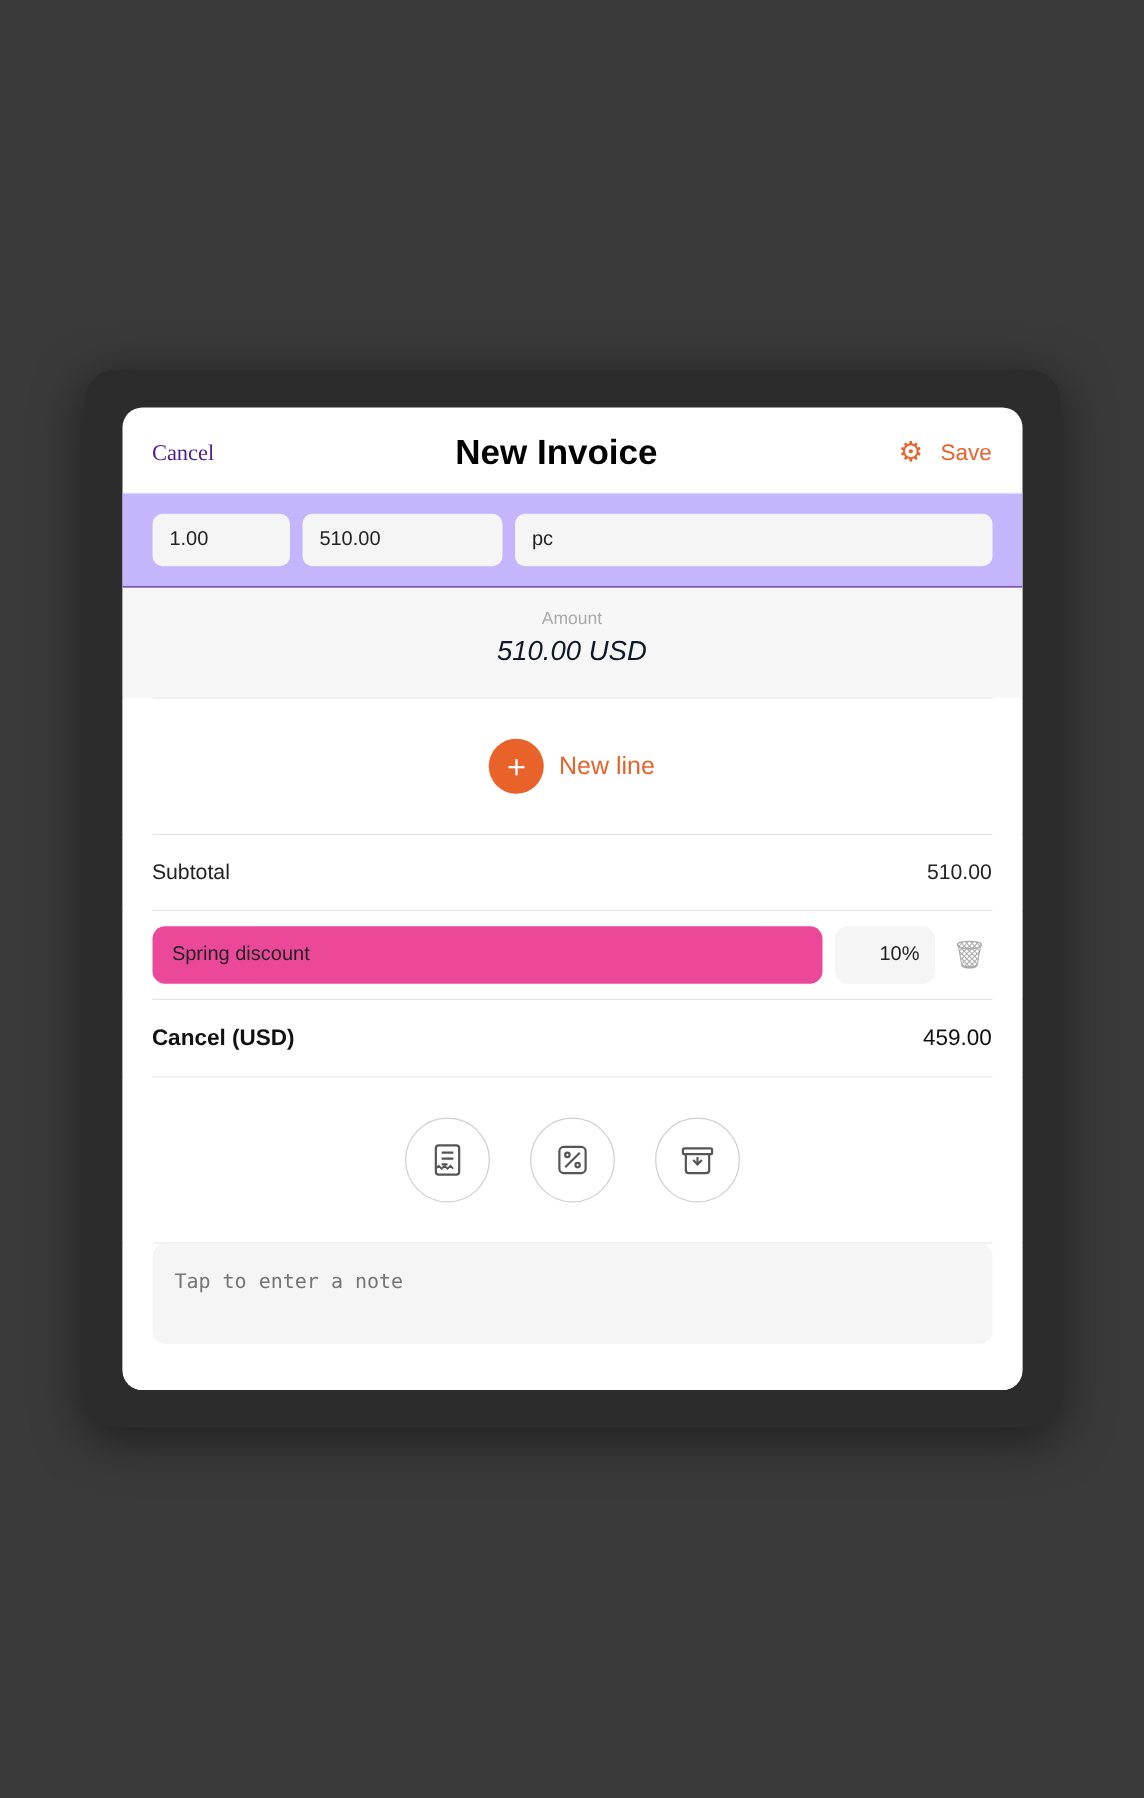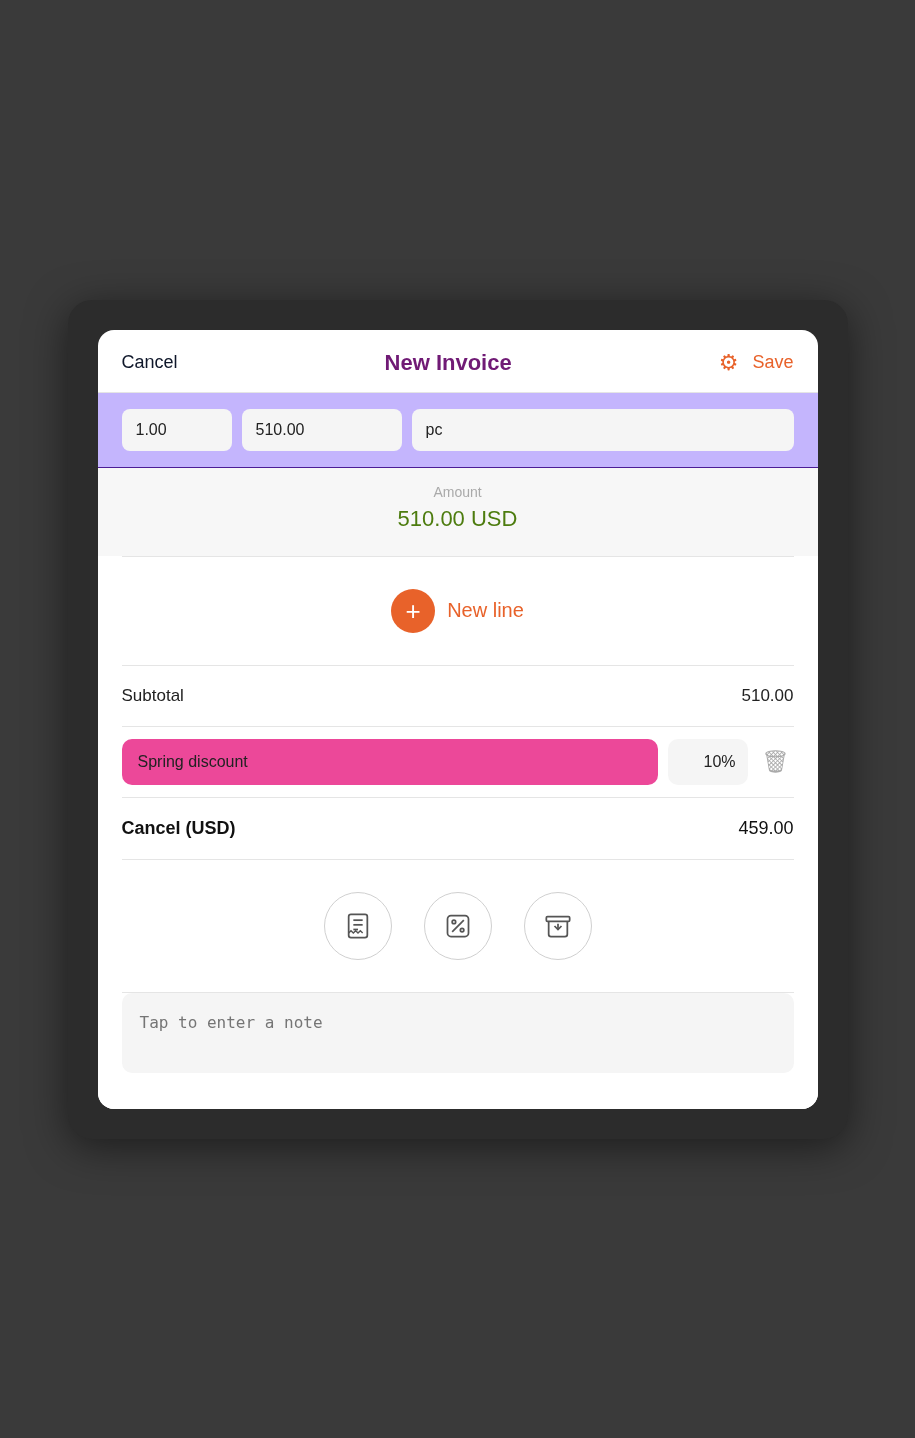--- a/index.html
+++ b/index.html
@@ -30,31 +30,32 @@
     
     .header {
       display: flex;
       align-items: center;
       justify-content: space-between;
       padding: 20px 24px 16px;
       border-bottom: 1px solid #e5e5e5;
     }
 
     .header-cancel {
-      color: #0f172a;
+      color: #4c1d95;
       font-size: 18px;
       cursor: pointer;
       background: none;
       border: none;
+      font-family: Liberation Serif, serif;
     }
 
     .header-title {
-      font-size: 22px;
+      font-size: 28px;
       font-weight: 700;
-      color: #701a75;
+      color: #000000;
     }
 
     .header-right {
       display: flex;
       align-items: center;
       gap: 14px;
     }
 
     .gear-icon {
       color: #e8622a;
@@ -101,22 +102,23 @@
     }
 
     .amount-label {
       font-size: 14px;
       color: #aaa;
       margin-bottom: 6px;
     }
 
     .amount-value {
       font-size: 22px;
-      color: #4d7c0f;
+      color: #0f172a;
       font-weight: 400;
+      font-style: italic;
     }
 
     
     .divider {
       height: 1px;
       background: #e5e5e5;
       margin: 0 24px;
     }
 
     

